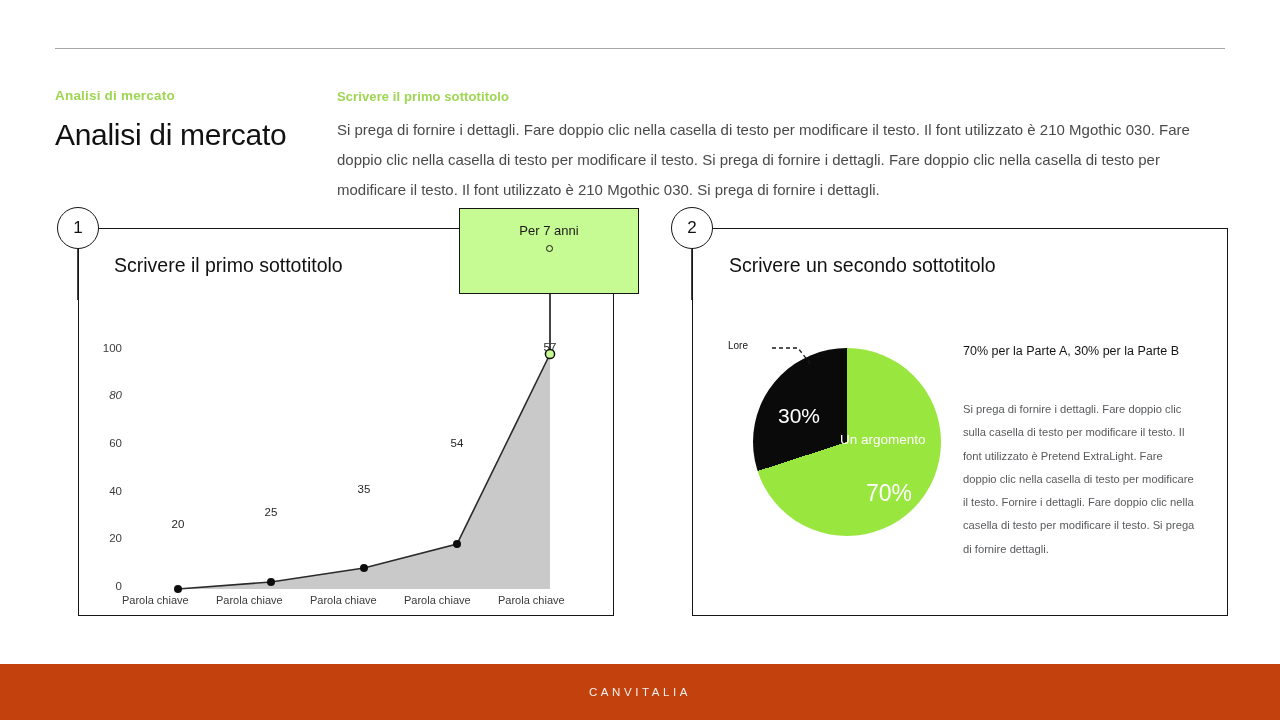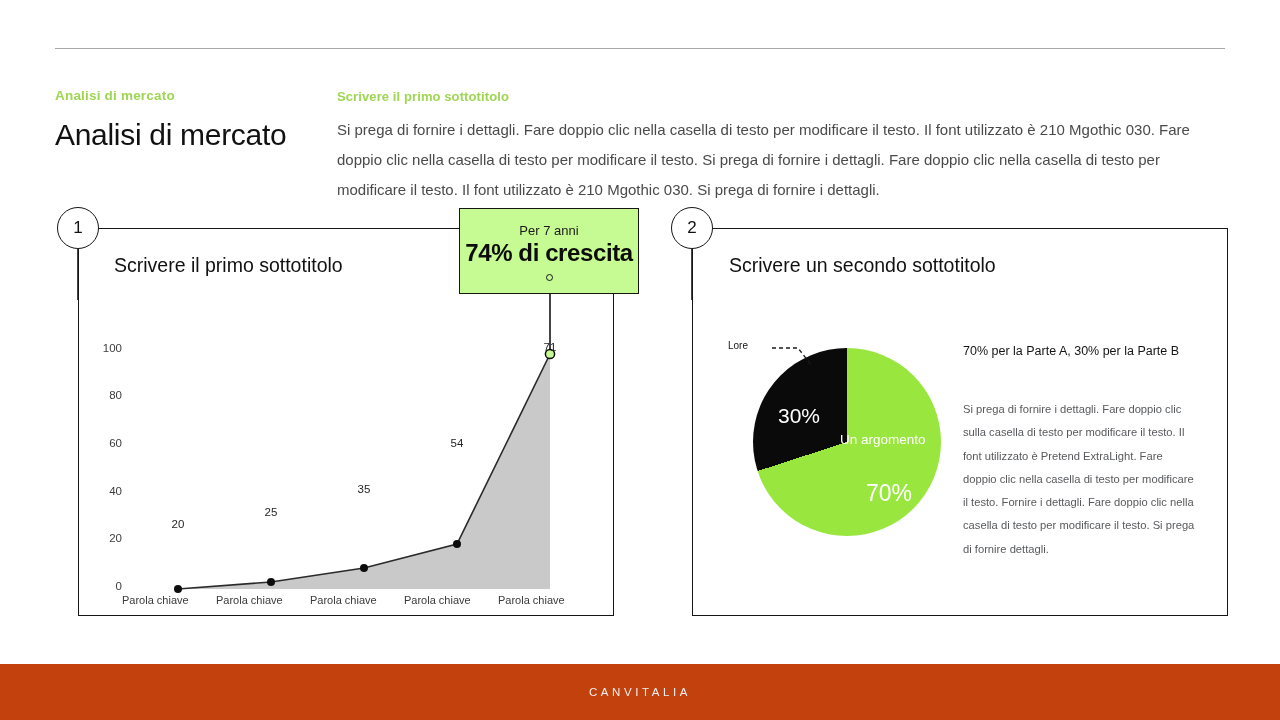--- a/index.html
+++ b/index.html
@@ -151,41 +151,40 @@
 
     <line x1="472" y1="126" x2="472" y2="-20" stroke="#161616" stroke-width="1.6"></line>
     <circle cx="100" cy="361" r="4" fill="#0d0d0d"></circle>
     <circle cx="193" cy="354" r="4" fill="#0d0d0d"></circle>
     <circle cx="286" cy="340" r="4" fill="#0d0d0d"></circle>
     <circle cx="379" cy="316" r="4" fill="#0d0d0d"></circle>
     <circle cx="472" cy="126" r="4.6" fill="#c6fa92" stroke="#0d0d0d" stroke-width="1.5"></circle>
   </svg>
 
   <div class="ylab" style="left:96px; top:342px;">100</div>
-  <div class="ylab" style="left:96px; top:389px;">80</div>
+  <div class="ylab" style="left:96px; top:389px;font-style:italic;">80</div>
   <div class="ylab" style="left:96px; top:437px;">60</div>
   <div class="ylab" style="left:96px; top:485px;">40</div>
   <div class="ylab" style="left:96px; top:532px;">20</div>
   <div class="ylab" style="left:96px; top:580px;">0</div>
 
   <div class="dotlabel" style="left:158px; top:518px;">20</div>
   <div class="dotlabel" style="left:251px; top:506px;">25</div>
   <div class="dotlabel" style="left:344px; top:483px;">35</div>
   <div class="dotlabel" style="left:437px; top:437px;">54</div>
-  <div class="dotlabel" style="left:530px; top:341px;">71</div>
+  <div class="dotlabel" style="left:530px; top:341px;">57</div>
 
   <div class="xlab" style="left:122px;">Parola chiave</div>
   <div class="xlab" style="left:216px;">Parola chiave</div>
   <div class="xlab" style="left:310px;">Parola chiave</div>
   <div class="xlab" style="left:404px;">Parola chiave</div>
   <div class="xlab" style="left:498px;">Parola chiave</div>
 
   <div class="callout">
     <div class="callout-sub">Per 7 anni</div>
-    <div class="callout-main">74% di crescita</div>
     <div class="callout-dot"></div>
   </div>
 
   <div class="panel" id="panel-2"></div>
   <div class="num-badge" id="badge-2">2</div>
   <div class="panel-title" id="ptitle-2">Scrivere un secondo sottotitolo</div>
 
   <div class="pie-wrap">
     <div class="pie"></div>
   </div>

